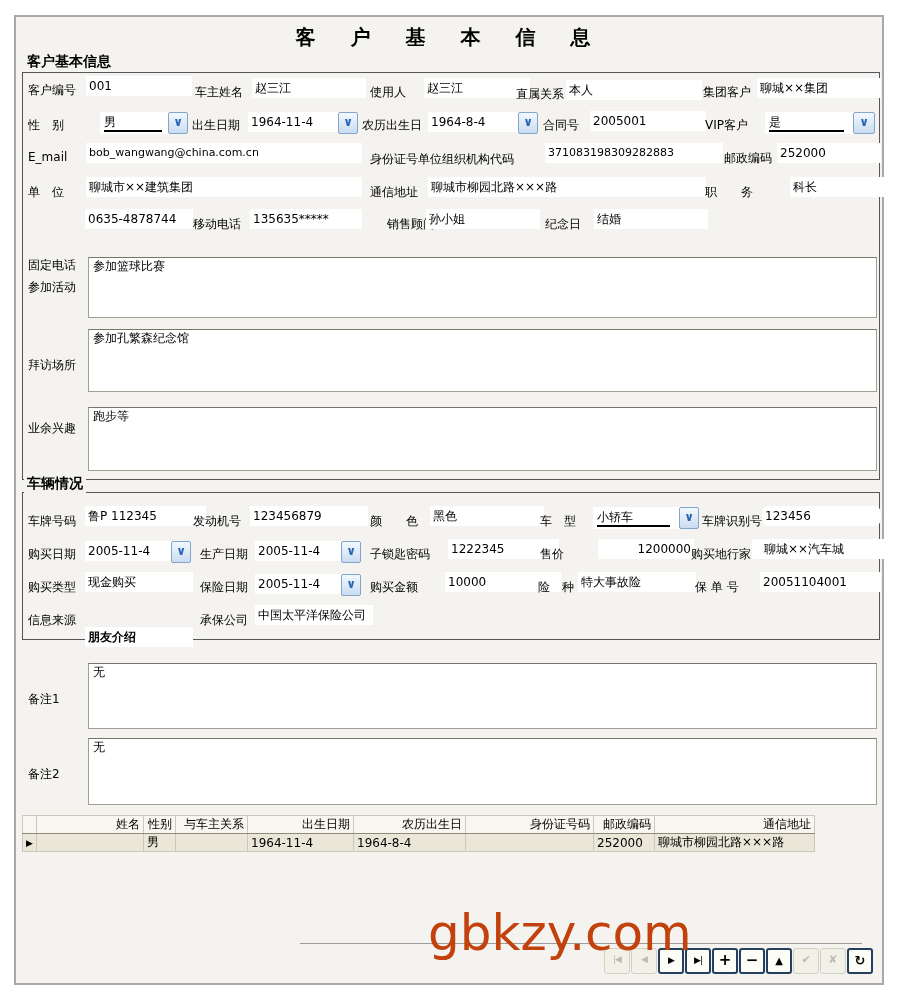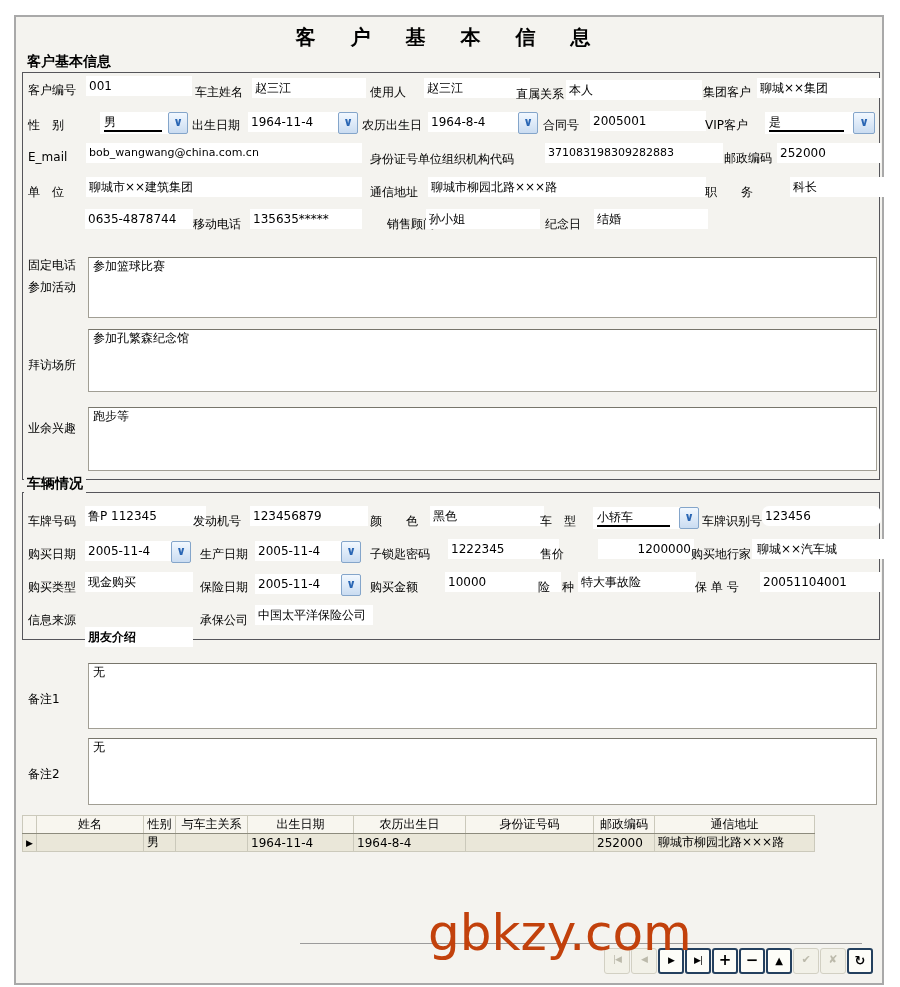--- a/index.html
+++ b/index.html
@@ -23,21 +23,21 @@
     height:22px;padding:0 4px;white-space:nowrap;}
   .ul-text{display:inline-block;min-width:85%;border-bottom:2px solid #000;line-height:16px;}
   .dbtn{position:absolute;width:20px;height:22px;box-sizing:border-box;
     background:linear-gradient(#f2f8ff,#cadcf1);border:1px solid #84a5ca;border-radius:2px;
     color:#2a66b4;font-weight:bold;font-size:12px;text-align:center;line-height:19px;cursor:pointer;}
   .ta{position:absolute;background:#fff;border:1px solid #a19e94;border-top-color:#77756b;
     font-size:12px;padding:1px 4px;line-height:15px;}
   .grid{position:absolute;left:22px;top:815px;width:792px;border-collapse:collapse;
     font-size:12px;table-layout:fixed;}
   .grid th{background:#f8f6ef;border:1px solid #cbc9bb;border-bottom:1px solid #8d8b7d;
-    font-weight:normal;text-align:center;padding:0 3px;height:17px;white-space:nowrap;overflow:hidden;}
+    font-weight:normal;text-align:right;padding:0 3px;height:17px;white-space:nowrap;overflow:hidden;}
   .grid td{background:#eae7d9;border:1px solid #cbc9bb;padding:0 3px;height:17px;
     white-space:nowrap;overflow:hidden;}
   .grid td.sel{text-align:center;font-size:9px;padding:0;}
   .hline{position:absolute;left:300px;top:943px;width:562px;height:1px;background:#9b9b9b;}
   .wm{position:absolute;left:428px;top:903px;font-size:50px;color:#c2410c;
     letter-spacing:0;z-index:6;line-height:60px;}
   .nav{position:absolute;top:948px;width:26px;height:26px;box-sizing:border-box;border-radius:3px;
     text-align:center;line-height:21px;z-index:1;font-size:11px;cursor:pointer;}
   .nav.en{background:#fdfdf8;border:2px solid #24405e;color:#000;}
   .nav.dis{background:#f2f1e8;border:1px solid #d2d0c3;color:#bcbaab;}
@@ -128,21 +128,21 @@
 <div class="fld" style="left:85px;top:541px;width:84px;">2005-11-4</div>
 <div class="dbtn" style="left:171px;top:541px;"><span>∨</span></div>
 <span class="lbl" style="left:200px;top:546px;">生产日期</span>
 <div class="fld" style="left:255px;top:541px;width:84px;">2005-11-4</div>
 <div class="dbtn" style="left:341px;top:541px;"><span>∨</span></div>
 <span class="lbl" style="left:370px;top:546px;">子锁匙密码</span>
 <div class="fld" style="left:448px;top:539px;width:105px;">1222345</div>
 <span class="lbl" style="left:540px;top:546px;">售价</span>
 <div class="fld num" style="left:598px;top:539px;width:90px;">1200000</div>
 <span class="lbl" style="left:691px;top:546px;">购买地行家</span>
-<div class="fld" style="left:752px;top:539px;width:123px;padding:0 5px;">聊城××汽车城</div>
+<div class="fld" style="left:752px;top:539px;width:123px;padding:0 12px;">聊城××汽车城</div>
 
 <span class="lbl" style="left:28px;top:579px;">购买类型</span>
 <div class="fld" style="left:85px;top:572px;width:102px;">现金购买</div>
 <span class="lbl" style="left:200px;top:579px;">保险日期</span>
 <div class="fld" style="left:255px;top:574px;width:84px;">2005-11-4</div>
 <div class="dbtn" style="left:341px;top:574px;"><span>∨</span></div>
 <span class="lbl" style="left:370px;top:579px;">购买金额</span>
 <div class="fld" style="left:445px;top:572px;width:110px;">10000</div>
 <span class="lbl" style="left:538px;top:579px;">险　种</span>
 <div class="fld" style="left:578px;top:572px;width:112px;">特大事故险</div>

